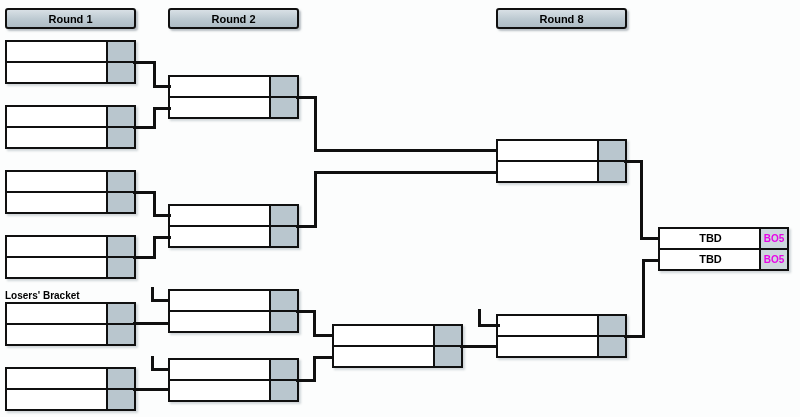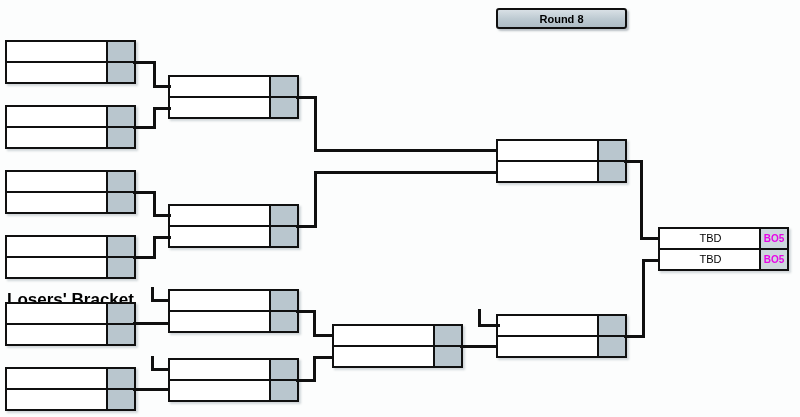--- a/index.html
+++ b/index.html
@@ -21,39 +21,41 @@
     box-shadow:2px 2px 2px rgba(130,142,152,.35);
   }
   .slot{position:relative;height:19px;}
   .slot.top{border-bottom:2px solid #101010;}
   .cell{
     position:absolute;top:0;right:0;bottom:0;width:26px;
     background:#b9c6ce;border-left:2px solid #101010;
   }
   .team{
     position:absolute;left:0;right:26px;top:0;bottom:0;
-    text-align:center;font-weight:normal;font-size:11px;line-height:19px;color:#000;
+    text-align:center;font-weight:bold;font-size:11px;line-height:19px;color:#000;
   }
   .badge{
     position:absolute;top:0;right:0;bottom:0;width:26px;
     background:#cdd7dd;border-left:2px solid #101010;
     display:flex;align-items:center;justify-content:center;
     font-weight:bold;font-size:10px;color:#e606e6;
   }
   .lb-label{
     position:absolute;left:5px;top:290px;width:131px;height:13px;
-    text-align:center;font-weight:bold;font-size:17px;color:#000;
+    font-weight:bold;font-size:10px;color:#000;
   }
   .ln{position:absolute;background:#101010;}
 </style>
 </head>
 <body>
 
 <div class="stage">
 
+  <div class="hdr" style="left:5px">Round 1</div>
+  <div class="hdr" style="left:168px">Round 2</div>
   <div class="hdr" style="left:496px">Round 8</div>
 
   <div class="lb-label">Losers' Bracket</div>
 
   <div class="match" style="left:5px;top:40px">
     <div class="slot top">
         <span class="cell"></span>
       </div>
     <div class="slot">
         <span class="cell"></span>

